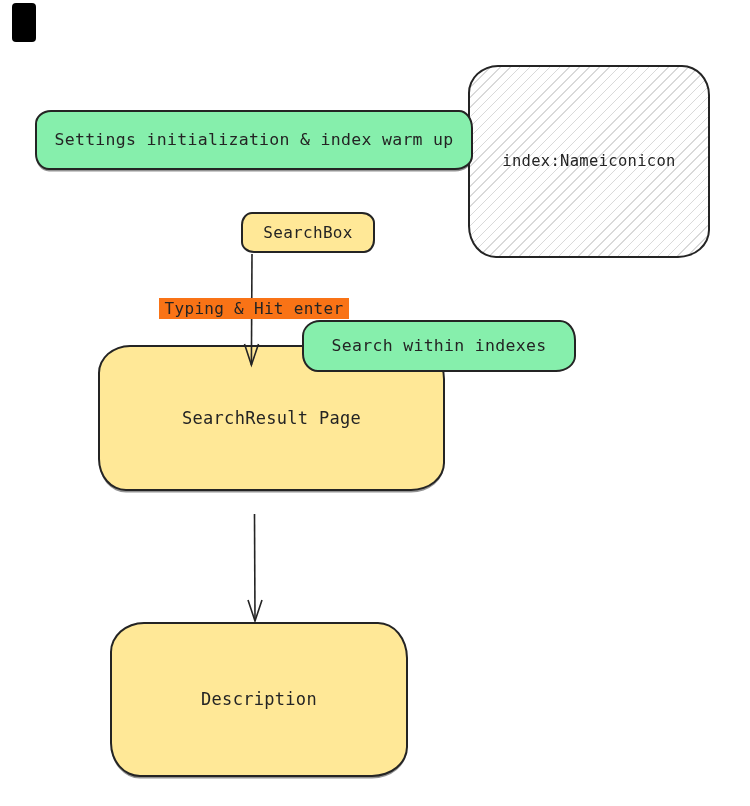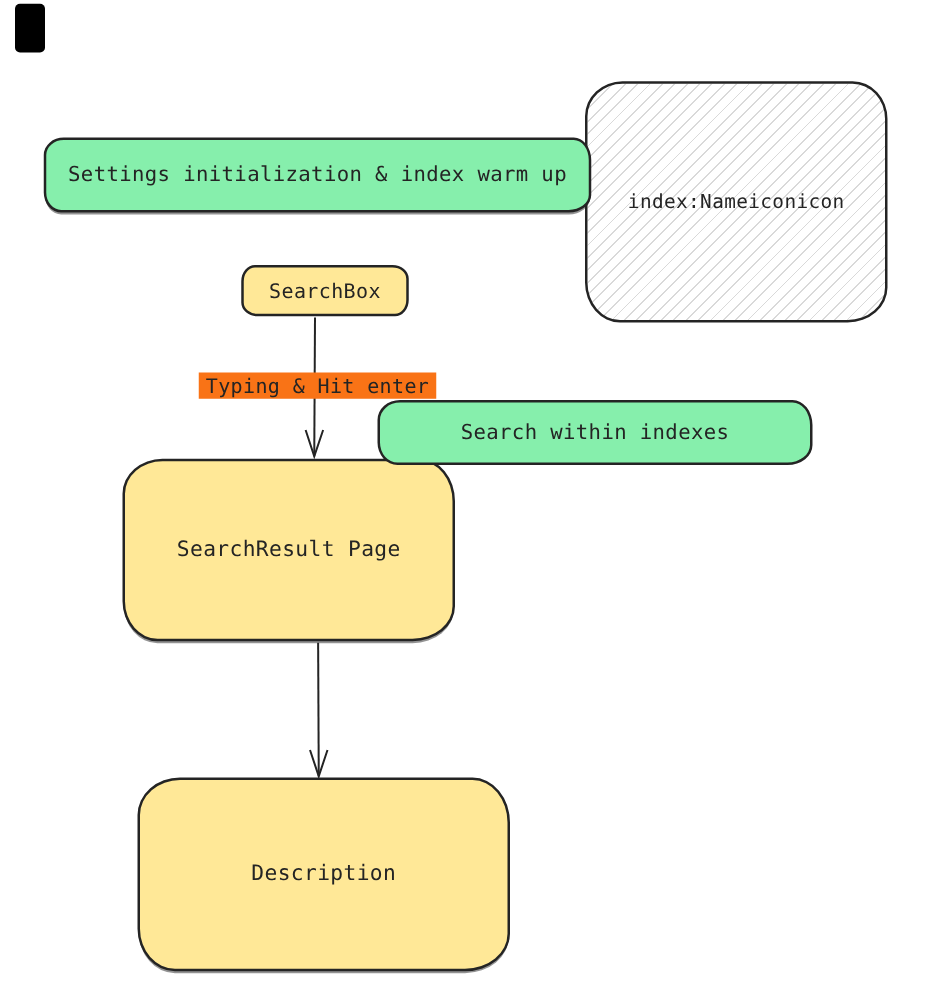--- a/index.html
+++ b/index.html
@@ -58,21 +58,21 @@
   .edge svg { display: block; }
   .edge-label {
     position: absolute;
     background: #f97316;
     font-size: 16px;
     letter-spacing: 0.3px;
     text-align: center;
     padding: 1px 3px;
     z-index: 5;
   }
-  .fs16 { font-size: 16px; }
+  .fs16 { font-size: 16px; margin-left: 48px; }
   .fs165 { font-size: 16.5px; }
   .fs17 { font-size: 17px; }
   .z1 { z-index: 1; }
   .z2 { z-index: 2; }
   .z3 { z-index: 3; }
 </style>
 </head>
 <body>
 
 <div id="canvas">
@@ -95,25 +95,25 @@
   </div>
 
   <div class="edge z3" style="left:243px; top:253px;">
     <svg width="18" height="115" viewBox="0 0 18 115" fill="none" xmlns="http://www.w3.org/2000/svg">
       <line x1="9" y1="1" x2="8.4" y2="112" stroke="#242424" stroke-width="1.6"></line>
       <polyline points="1.5,91 8.4,112 15.5,91" stroke="#242424" stroke-width="1.6" fill="none"></polyline>
     </svg>
   </div>
   <div class="edge-label" style="left:159px; top:298px; width:184px;">Typing &amp; Hit enter</div>
 
-  <div class="node yellow sketch fs17 z1" style="left:98px; top:367px; width:266px; height:146px; border-radius:32px 28px 34px 28px / 28px 34px 28px 32px;">
+  <div class="node yellow sketch fs17 z1" style="left:98px; top:345px; width:347px; height:146px; border-radius:32px 28px 34px 28px / 28px 34px 28px 32px;">
     <span>SearchResult Page</span>
   </div>
 
-  <div class="node gray fs165 z2" style="left:302px; top:320px; width:348px; height:52px; border-radius:18px 16px 20px 16px / 16px 20px 16px 18px;">
+  <div class="node gray fs165 z2" style="left:302px; top:320px; width:274px; height:52px; border-radius:18px 16px 20px 16px / 16px 20px 16px 18px;">
     <span>Search within indexes</span>
   </div>
 
   <div class="edge z3" style="left:246px; top:514px;">
     <svg width="18" height="110" viewBox="0 0 18 110" fill="none" xmlns="http://www.w3.org/2000/svg">
       <line x1="8.5" y1="0" x2="9" y2="107" stroke="#242424" stroke-width="1.6"></line>
       <polyline points="2,86 9,107 16,86" stroke="#242424" stroke-width="1.6" fill="none"></polyline>
     </svg>
   </div>
 

